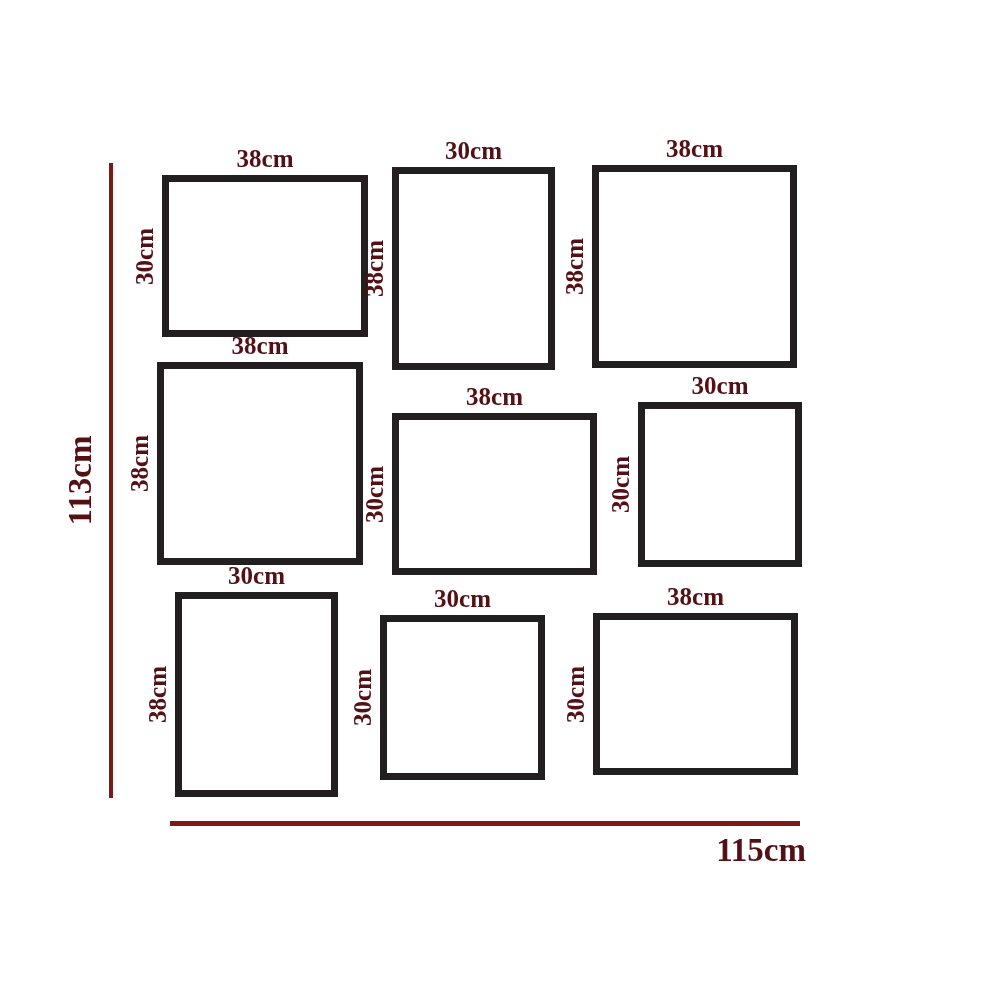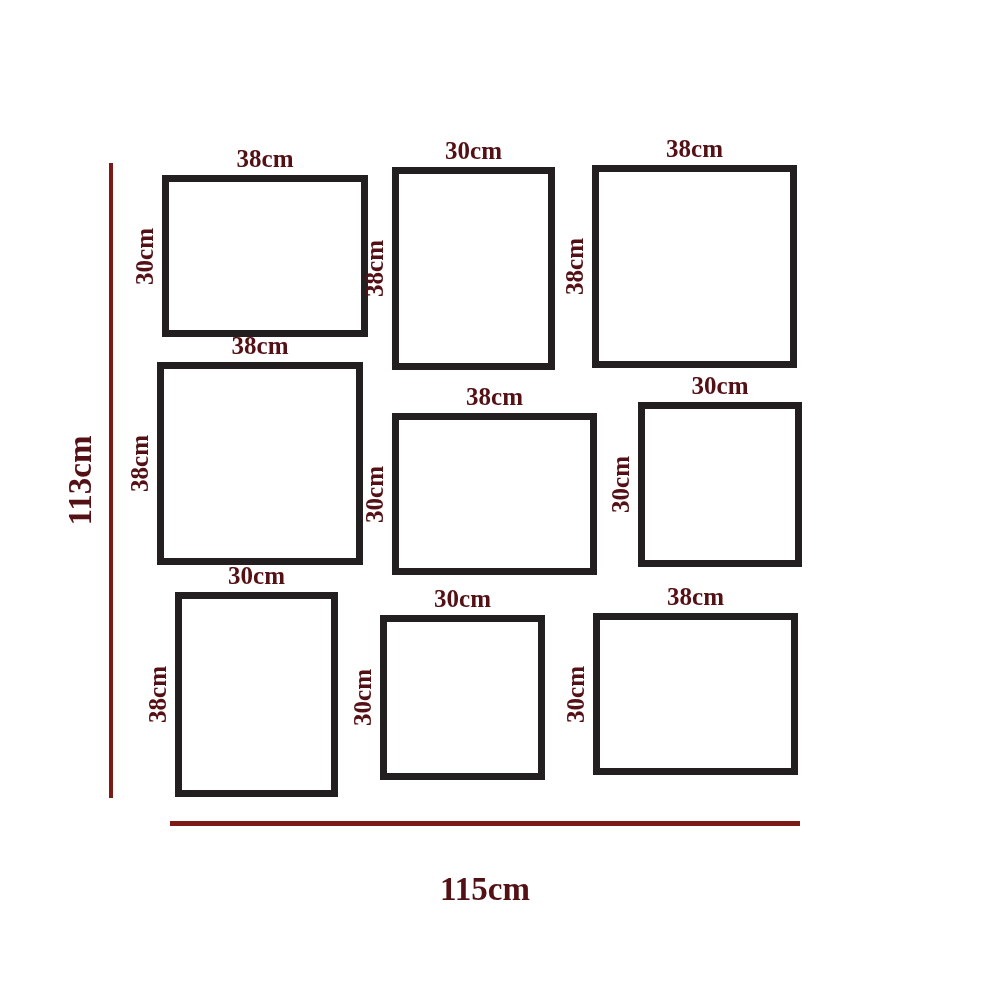--- a/index.html
+++ b/index.html
@@ -67,26 +67,25 @@
     display: flex;
     align-items: center;
     justify-content: center;
   }
   #v-ruler-label-box .dim-label {
     position: static;
     transform: rotate(-90deg);
     font-size: 33px;
   }
   #h-ruler-label {
-    left: 170px;
+    left: 176px;
     top: 834px;
     width: 630px;
-    text-align: center;
+    text-align: right;
     font-size: 33px;
-    margin-top: 39px;
   }
 </style>
 </head>
 <body>
 
 <div id="canvas">
 
   <div id="v-ruler-line" class="ruler-line"></div>
   <div id="v-ruler-label-box">
     <span class="dim-label">113cm</span>

